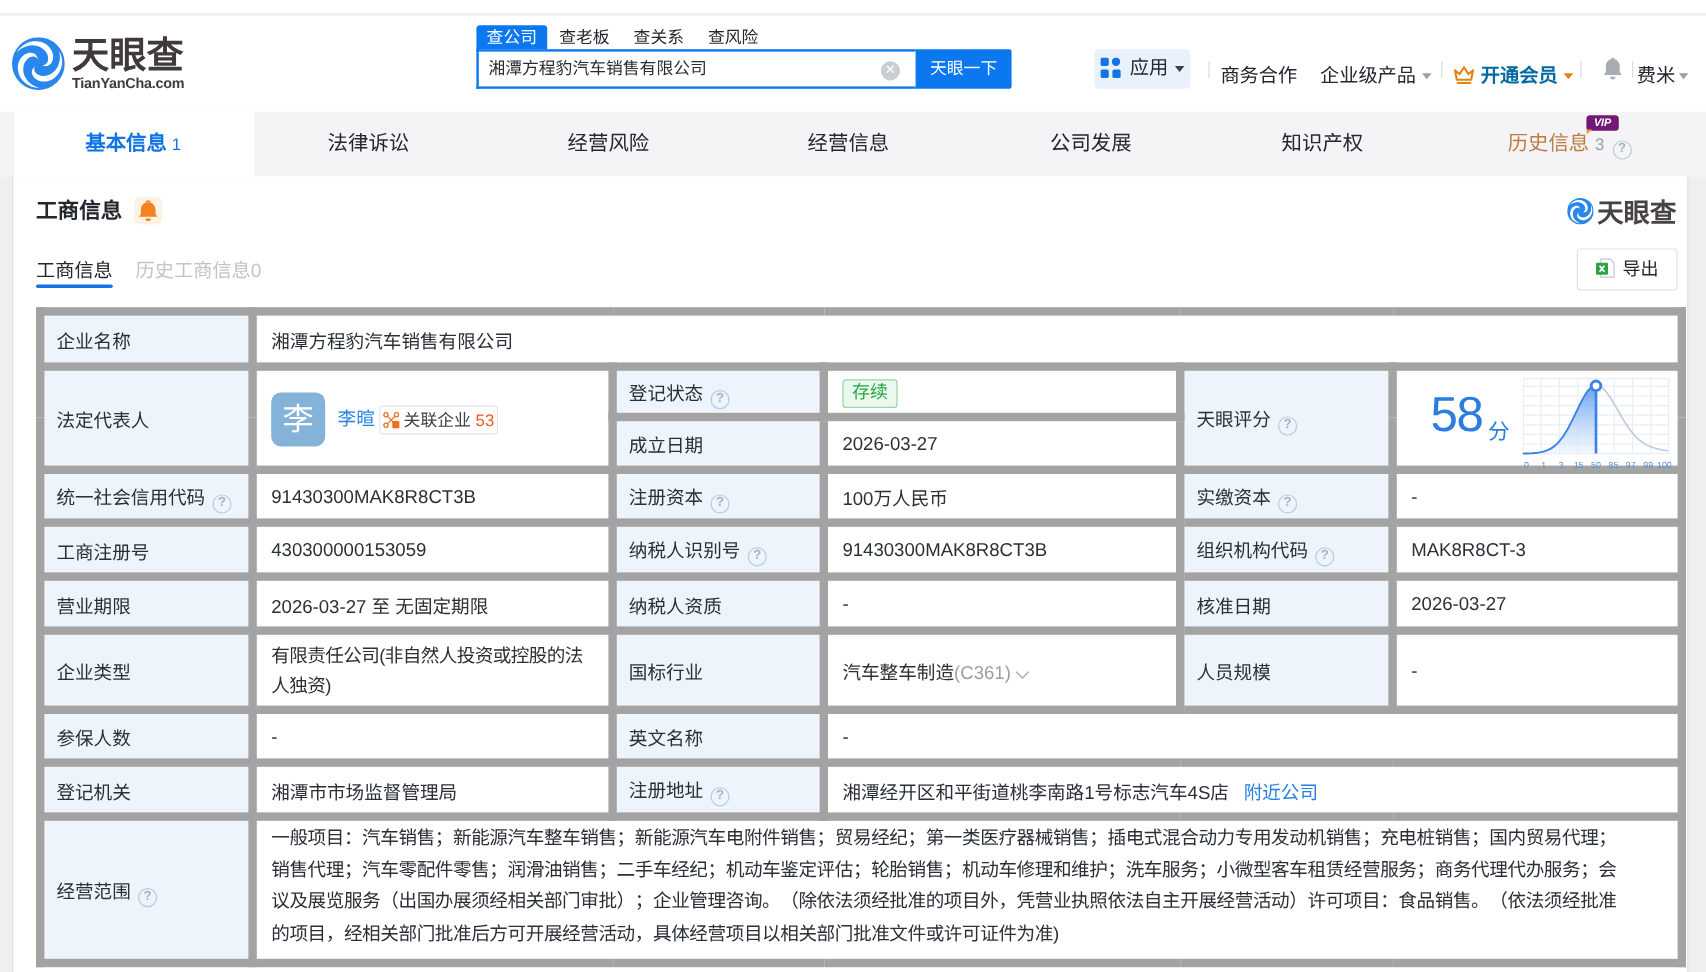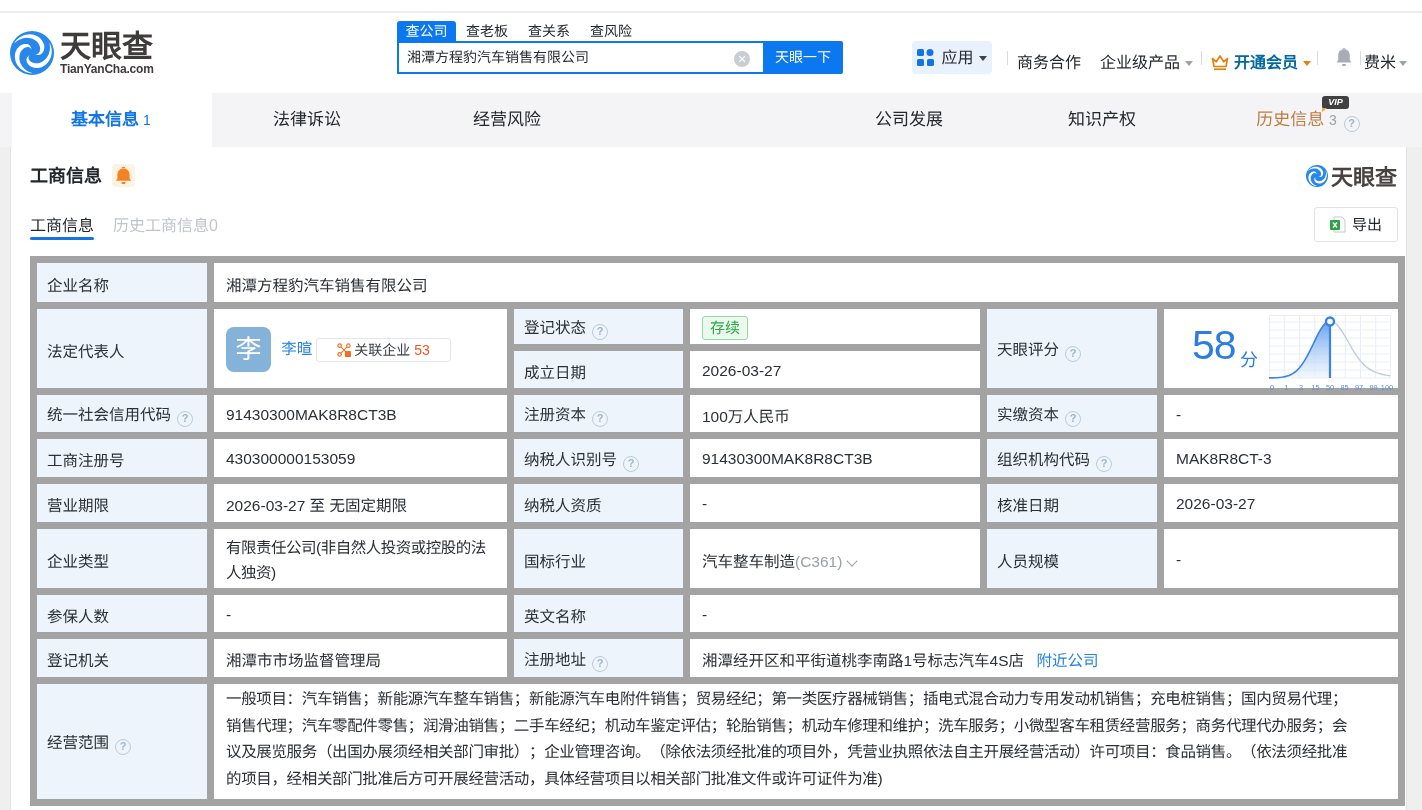--- a/index.html
+++ b/index.html
@@ -52,21 +52,21 @@
   #subtabs .s2 { color:#c0c4cb; margin-left:19px; }
   #subunder { left:30px; top:237px; width:64px; height:3px; background:#1374e6; border-radius:2px;}
   
   #tbl { left:30px; top:256px; border-collapse:collapse; table-layout:fixed; width:1368px; }
   #tbl td { text-spacing-trim:space-all; border:7px solid #a3a3a3; font-size:15.5px; color:#2b2f36; padding:2px 10px 0 12px; vertical-align:middle; }
   #tbl td.lb { background:#eef4fb; padding-left:10px; }
   .qm { display:inline-block; width:16px; height:16px; border:1.5px solid #bccadb; border-radius:50%; color:#9fb5ca; font-size:11px; line-height:13px; text-align:center; vertical-align:-2px; margin-left:6px; font-weight:bold;}
   .gray { color:#999fa8; }
   .blue { color:#2582e2; }
   #avatar { display:inline-block; width:45px; height:45px; background:#85b2d9; border-radius:8px; color:#fff; font-size:26px; text-align:center; line-height:45px; vertical-align:middle;}
-  #relbox { display:inline-block; border:1px solid #e4e6ea; border-radius:3px; height:24px; line-height:22px; padding:0 20px; font-size:14px; color:#3c4148; vertical-align:middle; margin-left:4px;}
+  #relbox { display:inline-block; border:1px solid #e4e6ea; border-radius:3px; height:24px; line-height:22px; padding:0 2px; font-size:14px; color:#3c4148; vertical-align:middle; margin-left:4px;}
   #relbox b { color:#f2571f; font-weight:normal; margin-left:4px;}
   #cunxu { display:inline-block; background:#ebf8ee; border:1px solid #96d8a6; color:#28a846; font-size:15px; border-radius:3px; height:24px; line-height:22px; padding:0 7px;}
   #score58 { font-size:41px; font-weight:normal; color:#2b7de1; letter-spacing:-1px;}
   #scorefen { font-size:18px; color:#2b7de1; }
   .chevron { display:inline-block; width:8px; height:8px; border-right:1.5px solid #9aa1a9; border-bottom:1.5px solid #9aa1a9; transform:rotate(45deg); vertical-align:2px; margin-left:6px;}
   #bizscope { line-height:26.5px; white-space:nowrap; letter-spacing:-0.35px; text-spacing-trim:space-all; }
 </style>
 </head>
 <body>
 <div id="page">
@@ -113,24 +113,25 @@
       <path d="M6.8 16 a2.2 2.2 0 0 0 4.4 0 Z" fill="#a9adb3"></path>
     </svg>
   <div class="abs vsep" style="left:1360px;"></div>
   <div class="abs nav" style="left:1364px; top:49px;">费米<span class="caret gray" style="margin-left:3px; border-left-width:4.5px; border-right-width:4.5px; border-top-width:5.5px;"></span></div>
 
   <div id="tabbar" class="abs"></div>
   <div id="tabactive" class="abs"></div>
   <div id="bt1" class="abs bigtab">基本信息<sup>1</sup></div>
   <div class="abs bigtab" style="left:437px;">经营风险</div>
   <div class="abs bigtab" style="left:237px;">法律诉讼</div>
+  <div class="abs bigtab" style="left:637px;">经营信息</div>
   <div class="abs bigtab" style="left:839px;">公司发展</div>
   <div class="abs bigtab" style="left:1032px;">知识产权</div>
   <div class="abs bigtab" style="left:1228px; width:160px; color:#bd7d42;">历史信息 <span style="font-size:14px;color:#9aa1a9;">3</span> <span class="qm" style="margin-left:2px;">?</span></div>
-  <div class="abs" style="left:1322px; top:96px; width:27px; height:13px; background:#404040; border-radius:3px; color:#fff; font-size:9px; font-weight:bold; font-style:italic; text-align:center; line-height:13px;">VIP<span class="abs" style="left:0px; top:12px; width:0; height:0; border-left:5px solid #f3a440; border-bottom:4px solid transparent;"></span></div>
+  <div class="abs" style="left:1322px; top:96px; width:27px; height:13px; background:#701a75; border-radius:3px; color:#fff; font-size:9px; font-weight:bold; font-style:italic; text-align:center; line-height:13px;">VIP<span class="abs" style="left:0px; top:12px; width:0; height:0; border-left:5px solid #f3a440; border-bottom:4px solid transparent;"></span></div>
 
   <div id="lmargin" class="abs"></div>
   <div id="rmargin" class="abs"></div>
 
   <div id="title" class="abs">工商信息</div>
   <div id="bellbox" class="abs"><svg width="23" height="23" viewBox="0 0 23 23">
         <path d="M11.5 2.8 a2.1 2.1 0 0 1 2.1 2.1 L9.4 4.9 A2.1 2.1 0 0 1 11.5 2.8 Z M11.5 4.5 C7.9 4.5 5.4 7.2 5.4 10.8 L5.4 14.6 L3.9 16.7 L19.1 16.7 L17.6 14.6 L17.6 10.8 C17.6 7.2 15.1 4.5 11.5 4.5 Z M9.3 18 a2.2 2.2 0 0 0 4.4 0 Z" fill="#f58220"></path>
       </svg></div>
   <div id="wmark" class="abs"><svg width="22" height="22" viewBox="0 0 44 44" style="vertical-align:1px;">
         <circle cx="22" cy="22" r="22" fill="#2787ec"></circle>

